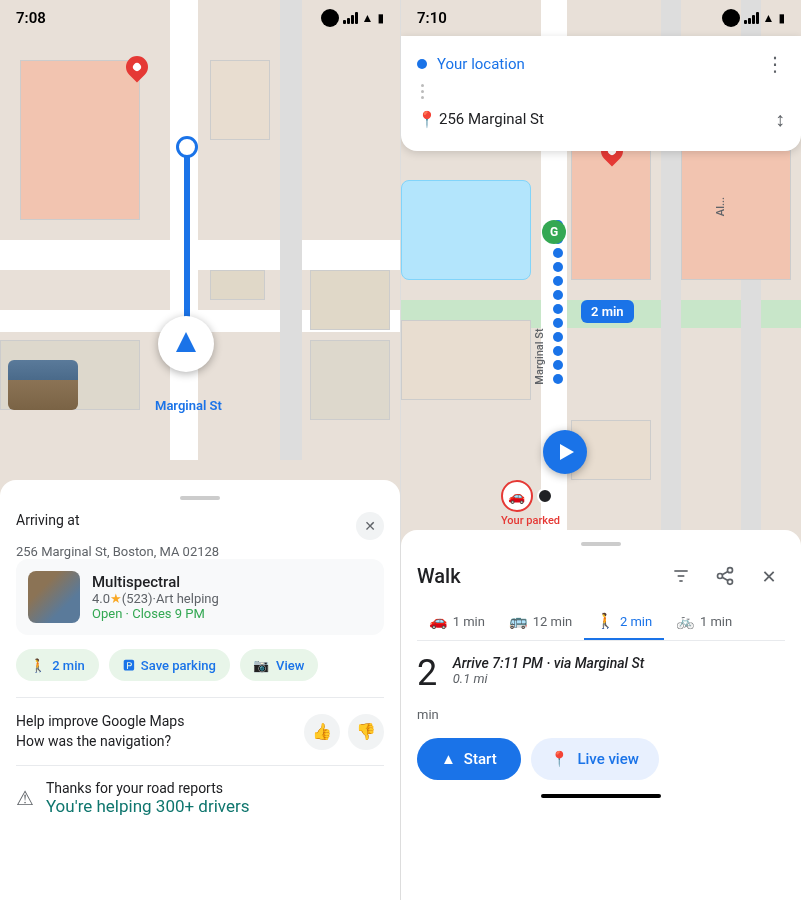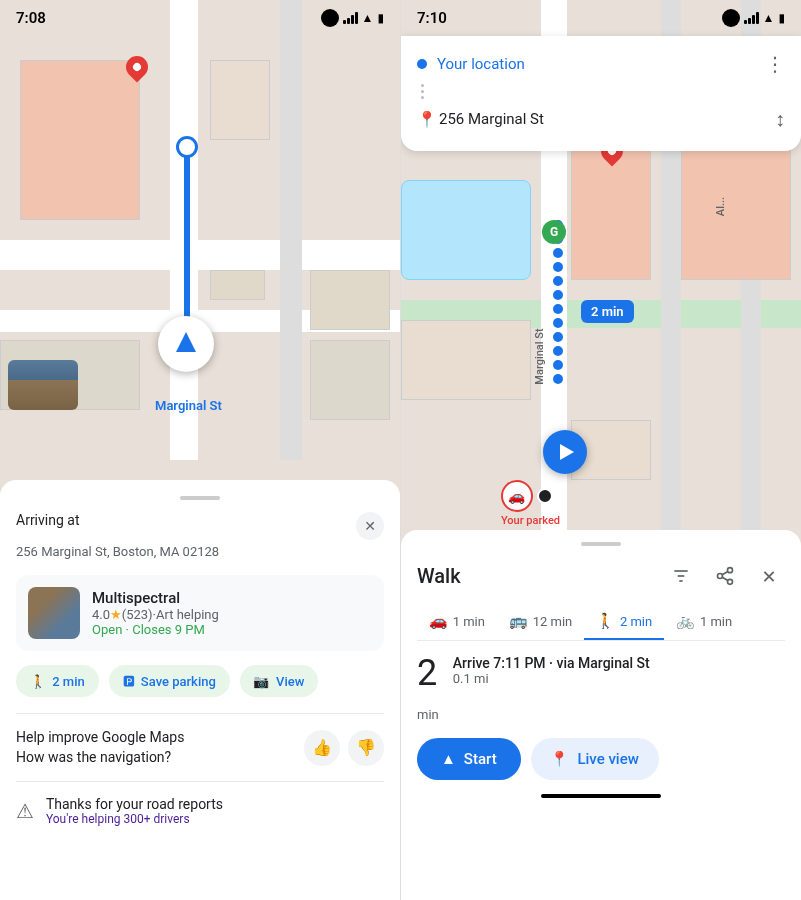--- a/index.html
+++ b/index.html
@@ -212,21 +212,21 @@
       border-radius: 50%;
       background: #f1f3f4;
       display: flex; align-items: center; justify-content: center;
       cursor: pointer;
       font-size: 14px;
       color: #5f6368;
     }
     .sheet-address {
       font-size: 13px;
       color: #5f6368;
-      margin-bottom: 16px;
+      margin-bottom: 0;
     }
 
     
     .place-card {
       display: flex;
       align-items: center;
       padding: 12px;
       background: #f8f9fa;
       border-radius: 12px;
       margin-bottom: 14px;
@@ -298,21 +298,21 @@
       align-items: center;
       gap: 12px;
       padding: 14px 0;
       border-top: 1px solid #e8eaed;
     }
     .warning-icon {
       font-size: 20px;
       color: #5f6368;
     }
     .report-text { font-size: 14px; color: #202124; }
-    .report-sub { font-size: 12px; color: #4c1d95; }
+    .report-sub { font-size: 17px; color: #0f766e; }
 
     
     .right-panel {
       width: 401px;
       height: 900px;
       display: flex;
       flex-direction: column;
       position: relative;
       overflow: hidden;
       background: #e8e0d8;
@@ -633,20 +633,21 @@
       color: #202124;
       line-height: 1;
     }
     .route-time-unit {
       font-size: 13px;
       color: #5f6368;
       margin-top: 16px;
     }
     .route-detail {
       flex: 1;
+      font-style: italic;
     }
     .route-arrive {
       font-size: 14px;
       font-weight: 500;
       color: #202124;
     }
     .route-sub {
       font-size: 13px;
       color: #5f6368;
     }

